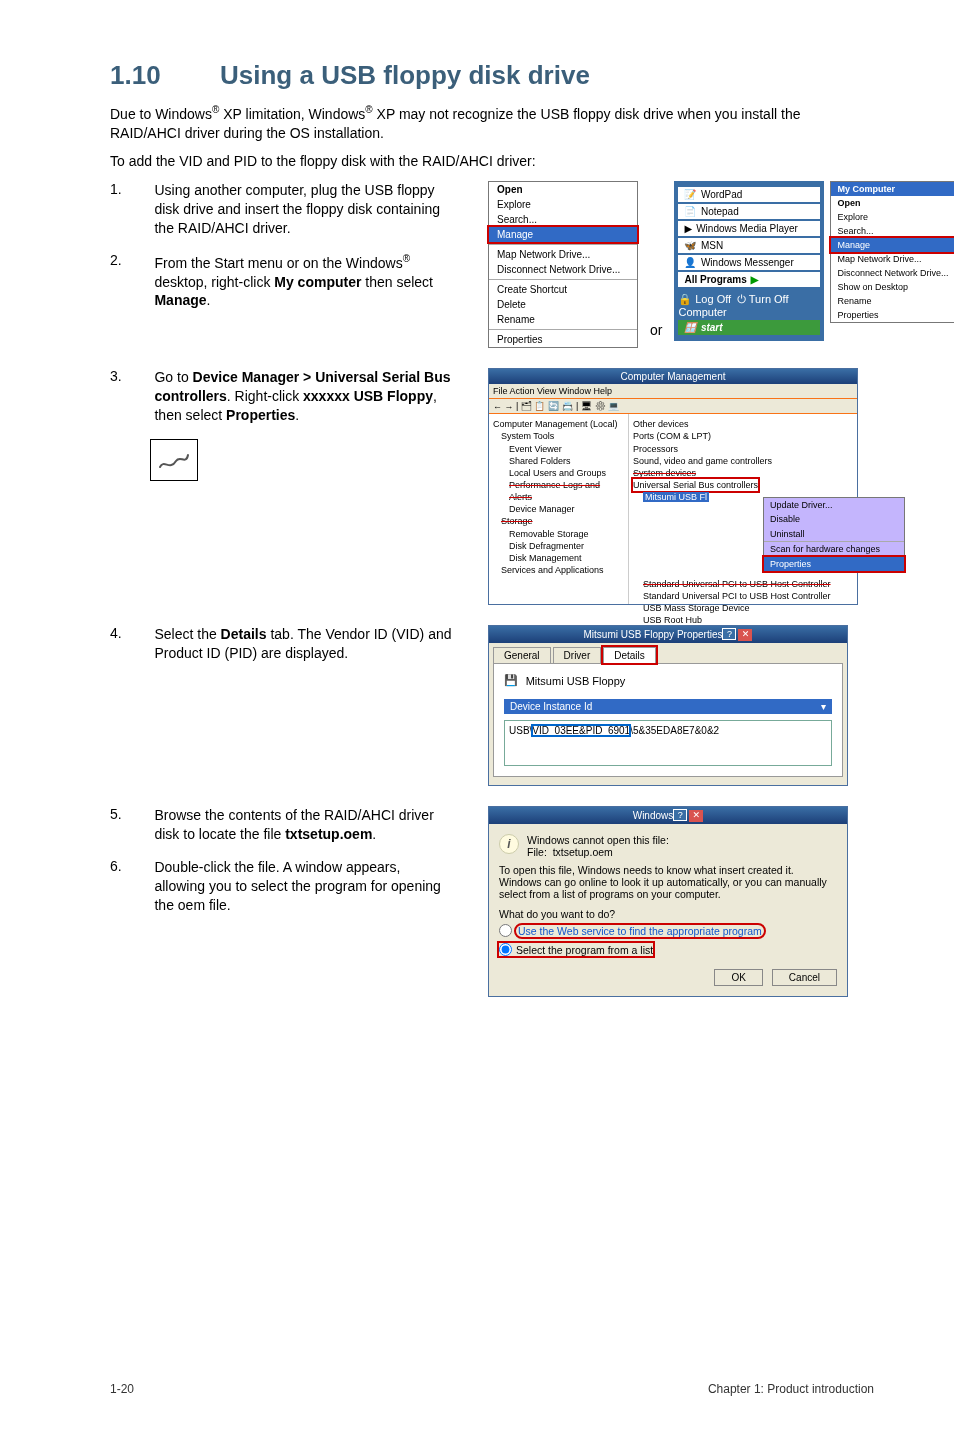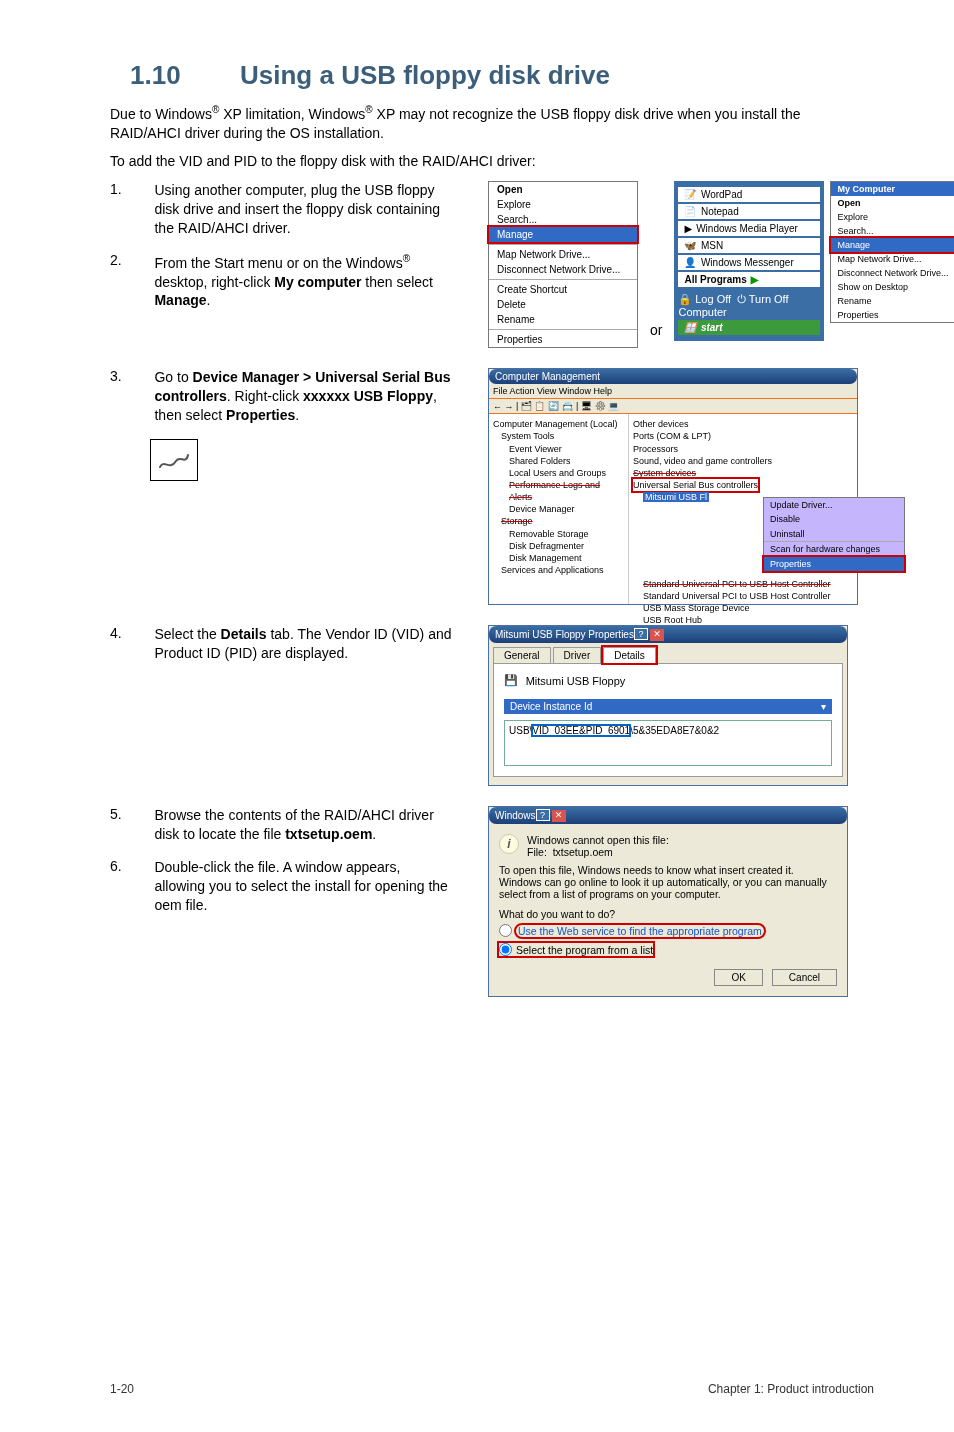--- a/index.html
+++ b/index.html
@@ -13,21 +13,21 @@
   }
   .page {
     padding: 60px 80px 40px 110px;
   }
   .heading {
     font-size: 26px;
     font-weight: bold;
     color: #3b5f7a;
     margin-bottom: 12px;
   }
-  .heading .num { display: inline-block; width: 110px; margin-left: 20px; }
+  .heading .num { display: inline-block; width: 110px; }
   .bodytext {
     font-size: 14px;
     line-height: 1.35;
     margin-bottom: 10px;
   }
   .sup { font-size: 10px; vertical-align: super; }
   .step-row {
     display: flex;
     margin-bottom: 20px;
     gap: 28px;
@@ -45,21 +45,21 @@
   .step-body { display:inline-block; width:300px; vertical-align:top; font-size:14px; line-height:1.35;}
   .bold { font-weight:bold; }
   .note-row { display:flex; align-items:flex-start; gap:15px; margin-top:14px; margin-left:40px;}
   .note-icon-box {
     width:48px; height:42px; border:1px solid #000; display:flex; align-items:center; justify-content:center;
   }
   .note-text { font-size:13px; line-height:1.3; max-width:260px;}
 
   
   .winpanel { border:1px solid #4a6fa0; background:#ece9d8; font-family: Tahoma, sans-serif; font-size:10px; color:#000;}
-  .winpanel .titlebar { background: linear-gradient(#3a6ea5,#1c3f78); color:#fff; padding:2px 6px; font-size:10px; display:flex; justify-content:flex-start; align-items:center;border-radius:7px;}
+  .winpanel .titlebar { background: linear-gradient(#3a6ea5,#1c3f78); color:#fff; padding:2px 6px; font-size:10px; display:flex; justify-content:center; align-items:center;}
   .closebox { display:inline-block; background:#d9534f; color:#fff; width:14px; height:12px; text-align:center; line-height:11px; font-size:9px; margin-left:2px;}
   .qbox { display:inline-block; background:#3a6ea5; border:1px solid #fff; color:#fff; width:14px; height:12px; text-align:center; line-height:11px; font-size:9px;}
 
   
   .menusubgroup { display:flex; gap:6px; align-items:flex-start;}
   .ctxmenu { background:#fff; border:1px solid #777; font-size:10px; width:150px;}
   .ctxmenu .ci { padding:2px 8px; white-space:nowrap;}
   .ctxmenu .sep { border-top:1px solid #aaa; margin:2px 0;}
   .ctxmenu .hi { background:#316ac5; color:#fff; }
   .startpanel { background:#3a6ea5; width:150px; padding:4px;}
@@ -317,21 +317,21 @@
   <div class="step-row">
     <div class="step-col-text">
       <div style="margin-bottom:14px;">
         <span class="step-num">5.</span>
         <span class="step-body">
           <span>Browse the contents of the RAID/AHCI driver disk to locate the file </span><span class="bold">txtsetup.oem</span><span>.</span>
         </span>
       </div>
       <div>
         <span class="step-num">6.</span>
-        <span class="step-body">Double-click the file. A window appears, allowing you to select the install for opening the oem file.</span>
+        <span class="step-body">Double-click the file. A window appears, allowing you to select the program for opening the oem file.</span>
       </div>
     </div>
     <div class="step-col-img">
       <div class="winpanel windlg">
         <div class="titlebar">
           <span>Windows</span>
           <span><span class="qbox">?</span><span class="closebox">✕</span></span>
         </div>
         <div class="content">
           <div class="row">

